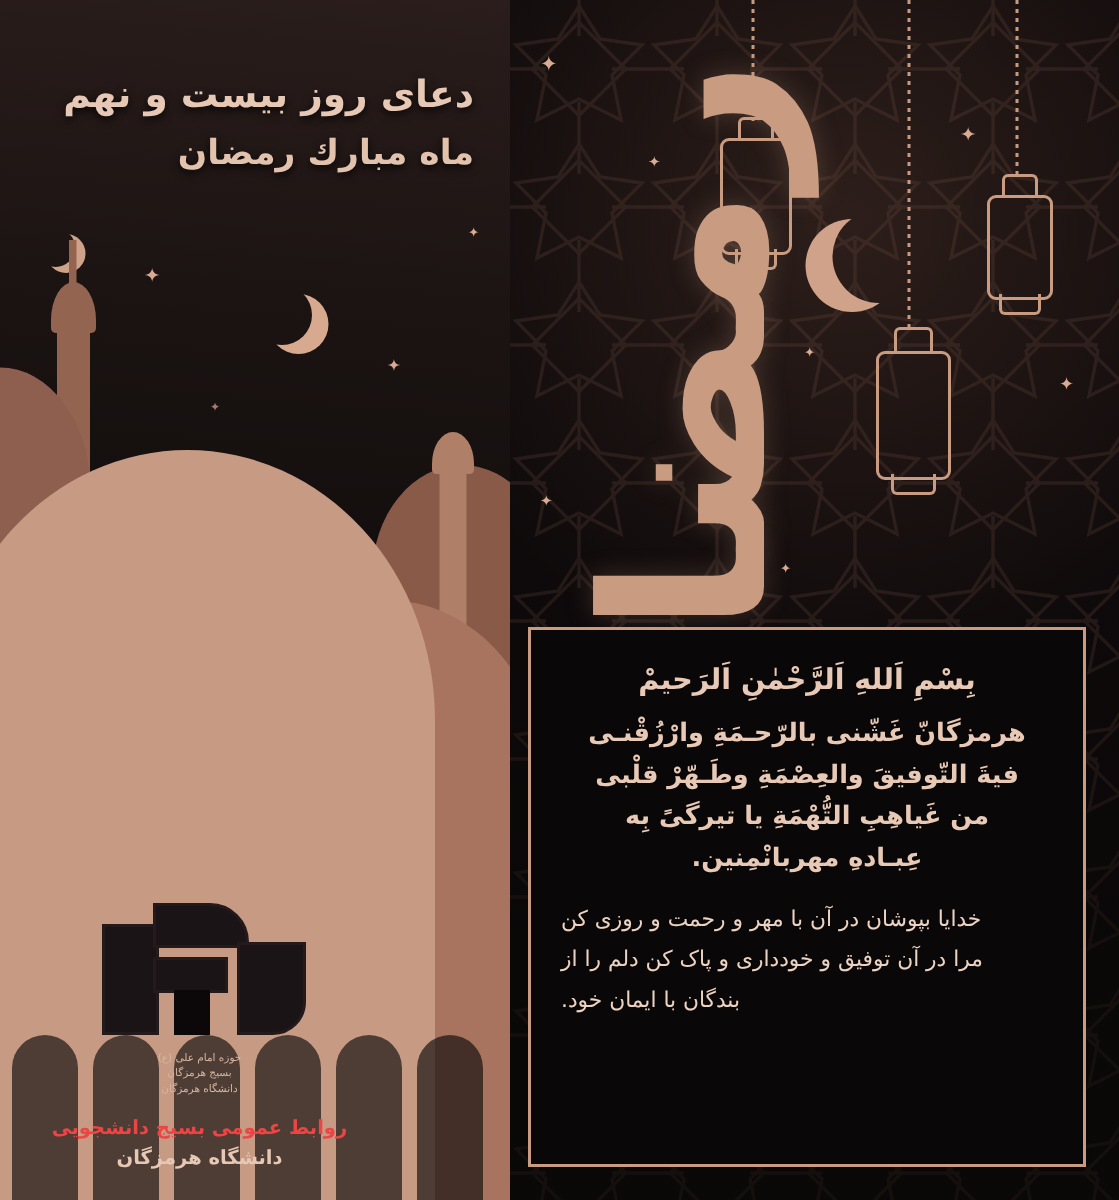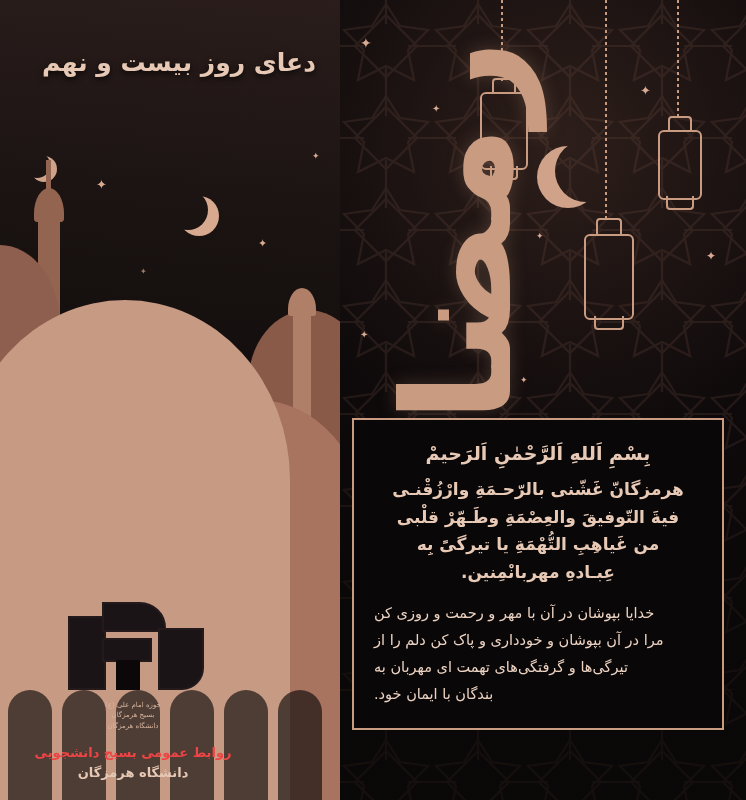--- a/index.html
+++ b/index.html
@@ -288,21 +288,21 @@
     white-space: nowrap;
     letter-spacing: -10px;
   }
 
   
   .dua-box {
     position: absolute;
     left: 352px;
     top: 418px;
     width: 372px;
-    height: 312px;
+    height: 360px;
     background: #0a0708;
     border: 2px solid #c99c82;
     box-sizing: border-box;
     padding: 22px 20px 18px 20px;
     text-align: center;
     z-index: 8;
   }
   .bismillah {
     color: #e7c9b5;
     font-size: 19px;
@@ -363,20 +363,21 @@
       <div class="arch" style="left:8px;"></div>
       <div class="arch" style="left:62px;"></div>
       <div class="arch" style="left:116px;"></div>
       <div class="arch" style="left:170px;"></div>
       <div class="arch" style="left:224px;"></div>
       <div class="arch" style="left:278px;"></div>
     </div>
 
     <div class="title-block">
       <div class="title-line1">دعای روز بیست و نهم</div>
+      <div class="title-line2">ماه مبارك رمضان</div>
     </div>
 
     <div class="logo-wrap">
       <div class="logo-mark">
         <div class="logo-flag" style="left:10px;top:18px;width:34px;height:70px;"></div>
         <div class="logo-flag" style="left:44px;top:4px;width:60px;height:26px;border-radius:0 26px 0 0;"></div>
         <div class="logo-flag" style="left:44px;top:40px;width:46px;height:20px;"></div>
         <div class="logo-flag" style="left:100px;top:30px;width:42px;height:58px;border-radius:0 0 22px 0;"></div>
         <div class="logo-flag" style="left:58px;top:62px;width:20px;height:26px;background:#0c0809;border-color:#0c0809;"></div>
       </div>
@@ -442,18 +443,17 @@
   </div>
 
   <div class="dua-box">
     <div class="bismillah">بِسْمِ اَللهِ اَلرَّحْمٰنِ اَلرَحيمْ</div>
     <p class="arabic-line">هرمزگانّ غَشّنى بالرّحـمَةِ وارْزُقْنـى</p>
     <p class="arabic-line">فيةَ التّوفيقَ والعِصْمَةِ وطَـهّرْ قلْبى</p>
     <p class="arabic-line">من غَياهِبِ التُّهْمَةِ يا تیرگیً بِه</p>
     <p class="arabic-line">عِبـادهِ مهربانْمِنين.</p>
     <div class="divider-space"></div>
     <p class="farsi-line">خدایا بپوشان در آن با مهر و رحمت و روزی کن</p>
-    <p class="farsi-line">مرا در آن بپوشان و خودداری و پاک کن دلم را از</p>
-    <p class="farsi-line">تیرگی‌ها و گرفتگی‌های تهمت ای مهربان به</p>
+    <p class="farsi-line">مرا در آن توفیق و خودداری و پاک کن دلم را از</p>
     <p class="farsi-line">بندگان با ایمان خود.</p>
   </div>
 
 </div>
 
 </body></html>

